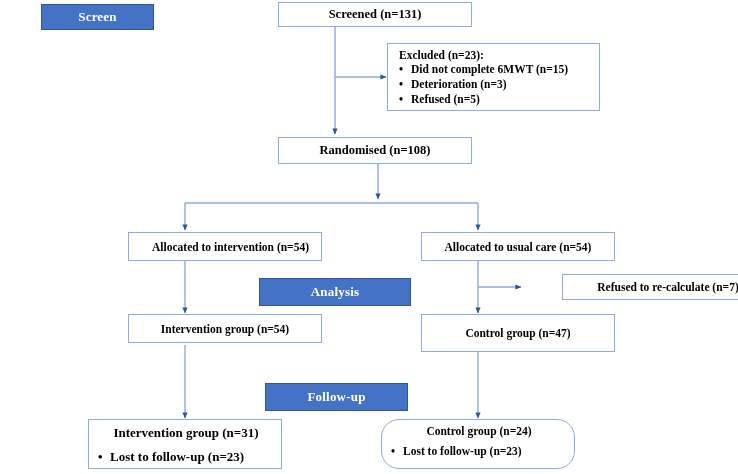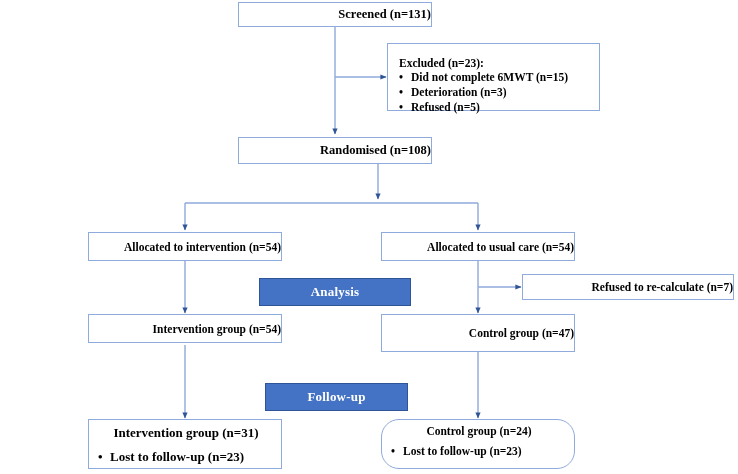--- a/index.html
+++ b/index.html
@@ -30,22 +30,23 @@
     box-sizing: border-box;
     background: #ffffff;
     border: 1px solid #8FAADC;
     font-weight: bold;
     color: #000000;
     z-index: 2;
   }
   .node.centered {
     display: flex;
     align-items: center;
-    justify-content: flex-end;
+    justify-content: center;
     text-align: center;
+    margin-left: 40px;
   }
   .node .title {
     display: block;
     text-align: center;
     font-weight: bold;
   }
   .banner {
     position: absolute;
     box-sizing: border-box;
     background: #4472C4;
@@ -103,35 +104,38 @@
 
     <path d="M185,261 L185,313" stroke="#8FAADC" stroke-width="1.4" fill="none" marker-end="url(#ah)"></path>
     <path d="M478,261 L478,313" stroke="#8FAADC" stroke-width="1.4" fill="none" marker-end="url(#ah)"></path>
 
     <path d="M478,287 L521,287" stroke="#8FAADC" stroke-width="1.4" fill="none" marker-end="url(#ah)"></path>
 
     <path d="M185,345 L185,418" stroke="#8FAADC" stroke-width="1.4" fill="none" marker-end="url(#ah)"></path>
     <path d="M478,345 L478,418" stroke="#8FAADC" stroke-width="1.4" fill="none" marker-end="url(#ah)"></path>
   </svg>
 
+  <div class="banner" style="left:41px; top:4px; width:113px; height:26px; font-size:13px;">
+    <span>Screen</span>
+  </div>
 
   <div class="banner" style="left:259px; top:278px; width:152px; height:28px; font-size:13px;justify-content:center;">
     <span>Analysis</span>
   </div>
 
   <div class="banner" style="left:265px; top:383px; width:143px; height:28px; font-size:13px;text-align:right;">
     <span>Follow-up</span>
   </div>
 
   <div class="node centered" style="left:238px; top:2px; width:194px; height:25px; font-size:12.5px;">
     <span>Screened (n=131)</span>
   </div>
 
   <div class="node pad" style="left:387px; top:43px; width:213px; height:68px; font-size:11.5px;">
-    <div style="margin:8px 0 1px 1px;">Excluded (n=23):</div>
+    <div style="margin:0 0 1px 1px;">Excluded (n=23):</div>
     <ul class="bullets" style="font-size:11.5px;">
       <li>
         <span class="dot">•</span>
         <span>Did not complete 6MWT (n=15)</span>
       </li>
       <li>
         <span class="dot">•</span>
         <span>Deterioration (n=3)</span>
       </li>
       <li>

